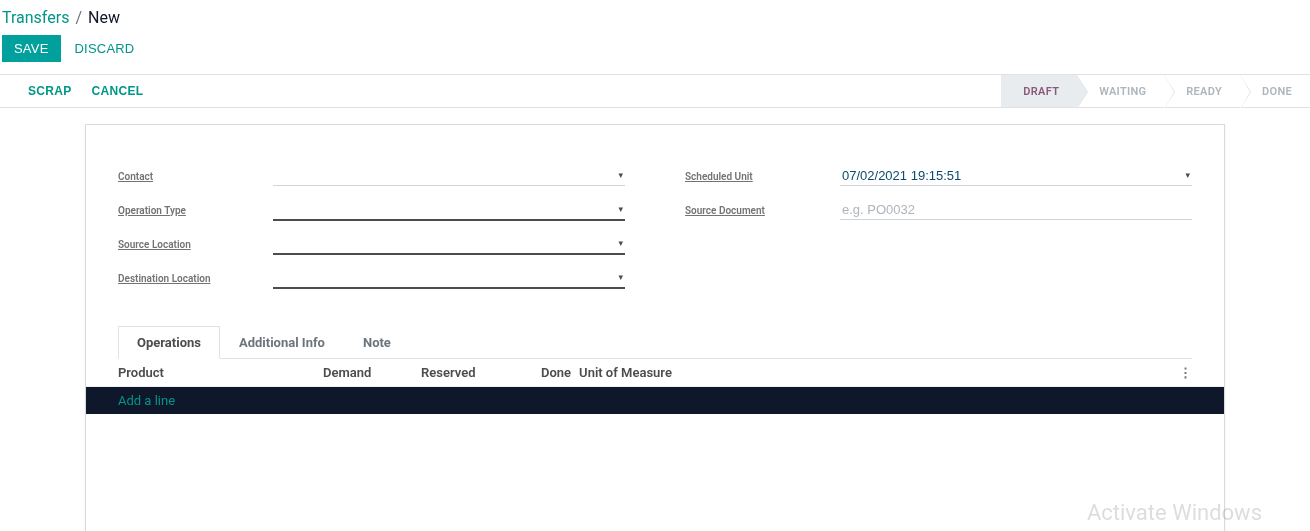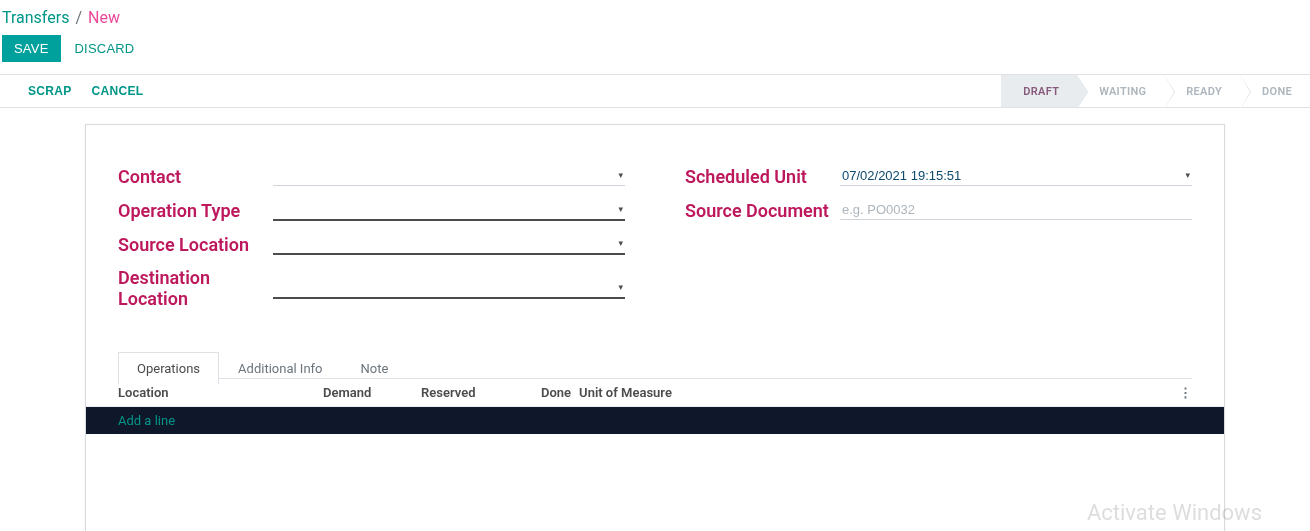--- a/index.html
+++ b/index.html
@@ -13,21 +13,21 @@
 
   
   .breadcrumb-row {
     padding: 8px 0 4px 2px;
     display: flex;
     align-items: center;
     font-size: 16px;
   }
   .breadcrumb-link { color: #009688; cursor: pointer; }
   .breadcrumb-sep { margin: 0 6px; color: #6c757d; }
-  .breadcrumb-current { color: #ec4899; }
+  .breadcrumb-current { color: #0f172a; }
 
   
   .action-row {
     display: flex;
     align-items: center;
     padding: 4px 0 12px 2px;
   }
   .btn-save {
     background: #00a09d;
     color: #fff;
@@ -142,22 +142,23 @@
 
   .field-row {
     display: flex;
     align-items: center;
     margin-bottom: 12px;
     min-height: 22px;
   }
   .field-label {
     width: 155px;
     font-weight: 600;
-    font-size: 18px;
-    color: #be185d;
+    font-size: 10px;
+    color: #737373;
+    text-decoration: underline;
   }
   .field-input-wrap {
     flex: 1;
     position: relative;
     border-bottom: 1px solid #ced4da;
     min-height: 20px;
     padding: 2px 18px 2px 2px;
   }
   .field-input-wrap.required { border-bottom: 2px solid #4c4c4c; }
   .field-input-wrap .caret {
@@ -195,21 +196,22 @@
     display: flex;
   }
   .tab {
     padding: 8px 18px;
     font-size: 13px;
     color: #6c757d;
     cursor: pointer;
     border: 1px solid transparent;
     border-bottom: none;
     position: relative;
-    top: 7px;
+    top: 1px;
+    font-weight: bold;
   }
   .tab.active {
     color: #4c4c4c;
     border-color: #dee2e6;
     background: #fff;
     border-bottom: 1px solid #fff;
   }
 
   
   .tbl { margin: 0 0 0 0; }
@@ -332,21 +334,21 @@
     </div>
 
     <div class="tabs">
       <div class="tab active">Operations</div>
       <div class="tab">Additional Info</div>
       <div class="tab">Note</div>
     </div>
 
     <div class="tbl">
       <div class="tbl-head">
-        <div class="col-product">Location</div>
+        <div class="col-product">Product</div>
         <div class="col-demand">Demand</div>
         <div class="col-reserved">Reserved</div>
         <div class="col-done">Done</div>
         <div class="col-uom">Unit of Measure</div>
         <div class="col-menu">⋮</div>
       </div>
       <div class="tbl-row">
         <span class="add-line">Add a line</span>
       </div>
     </div>

